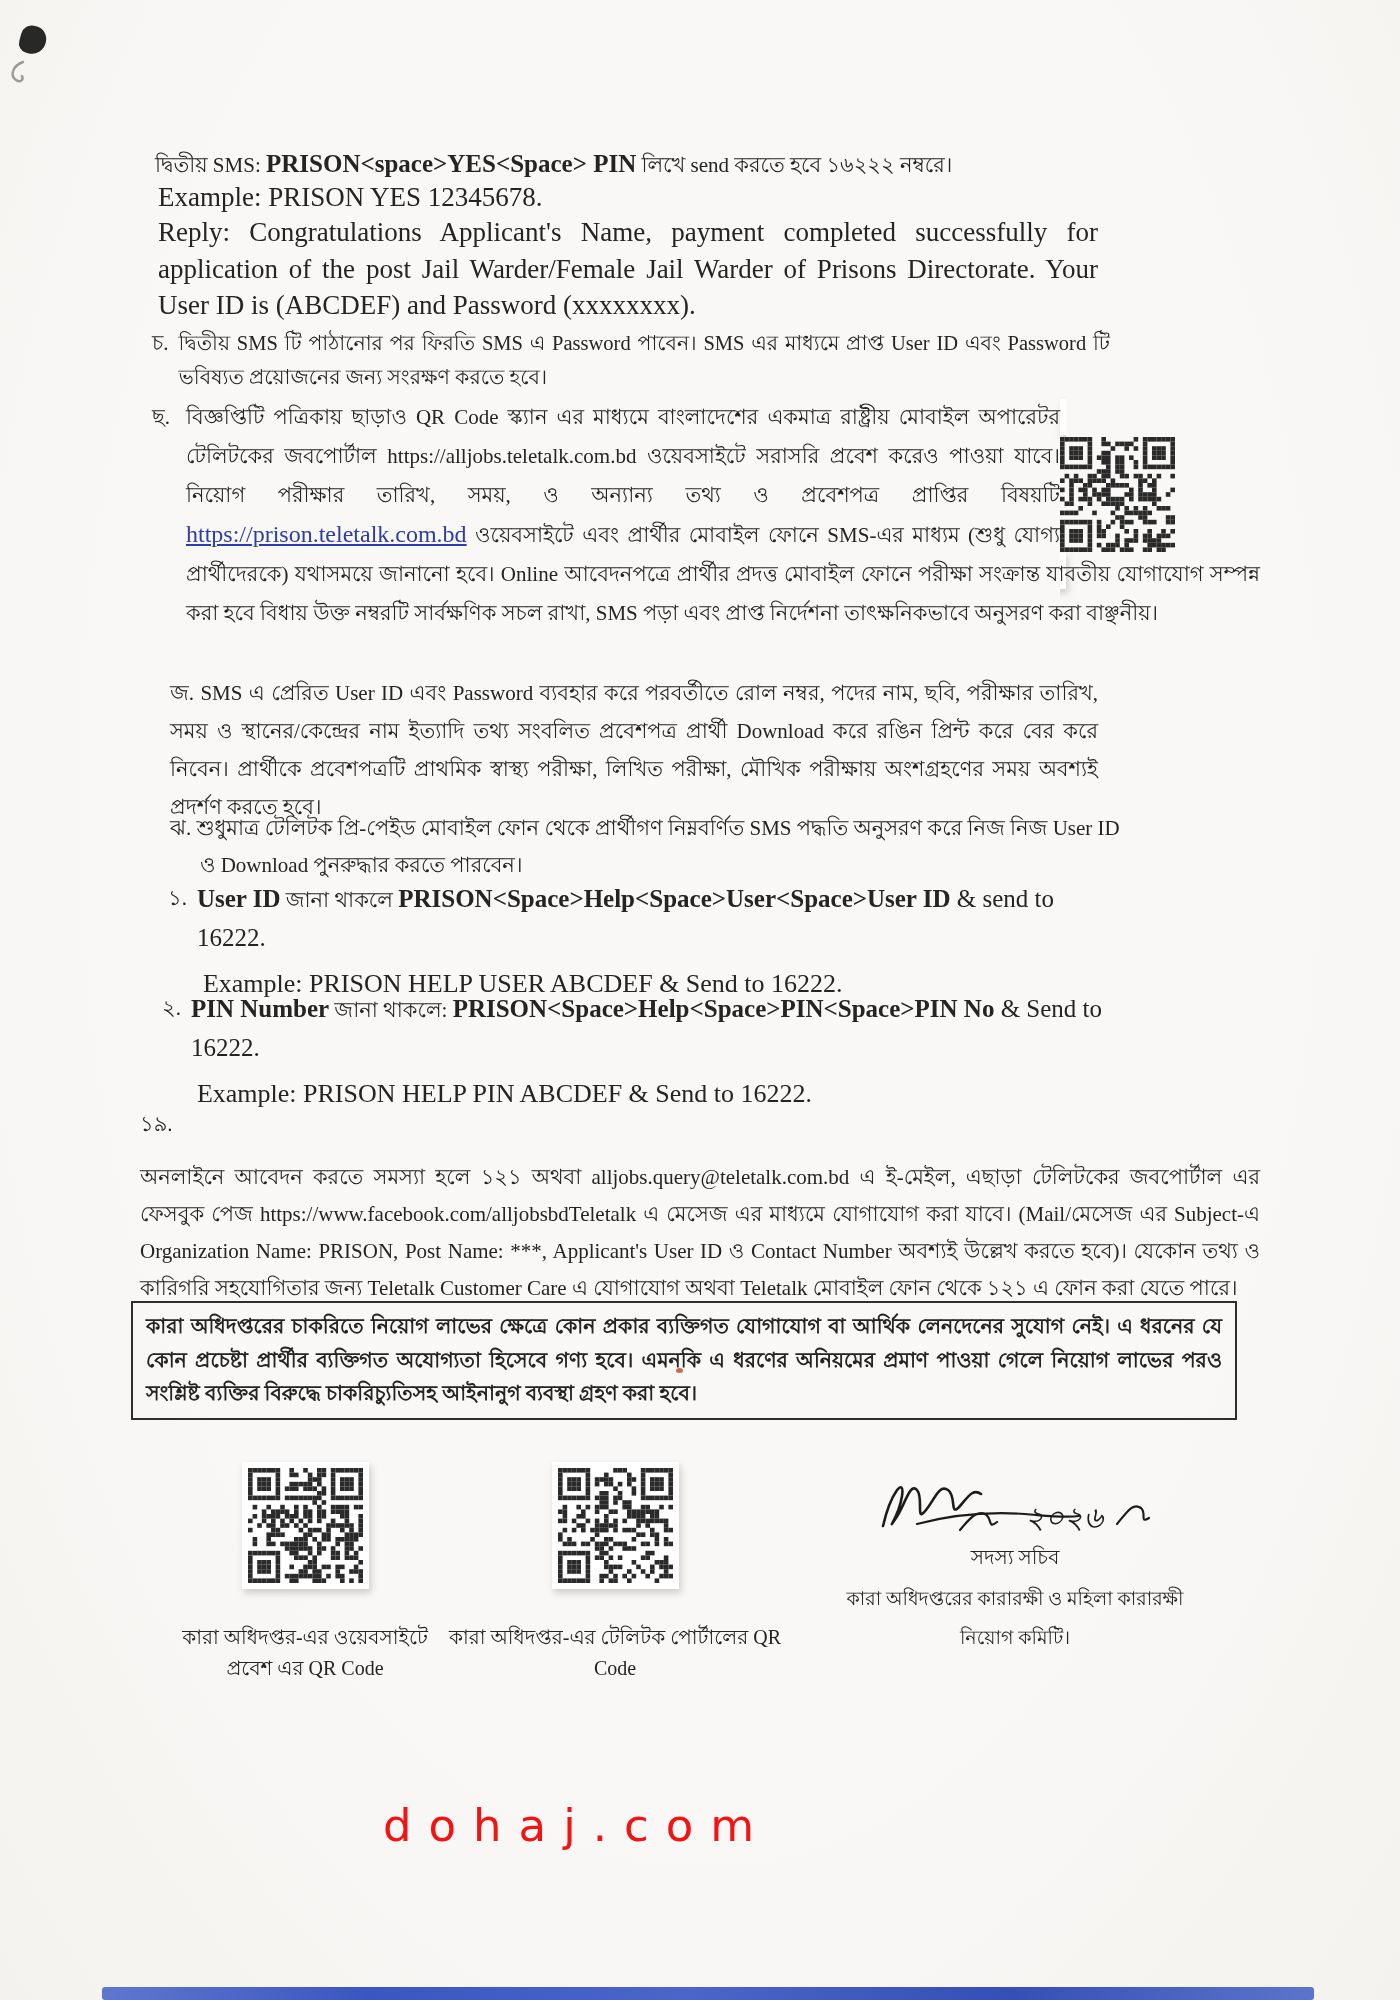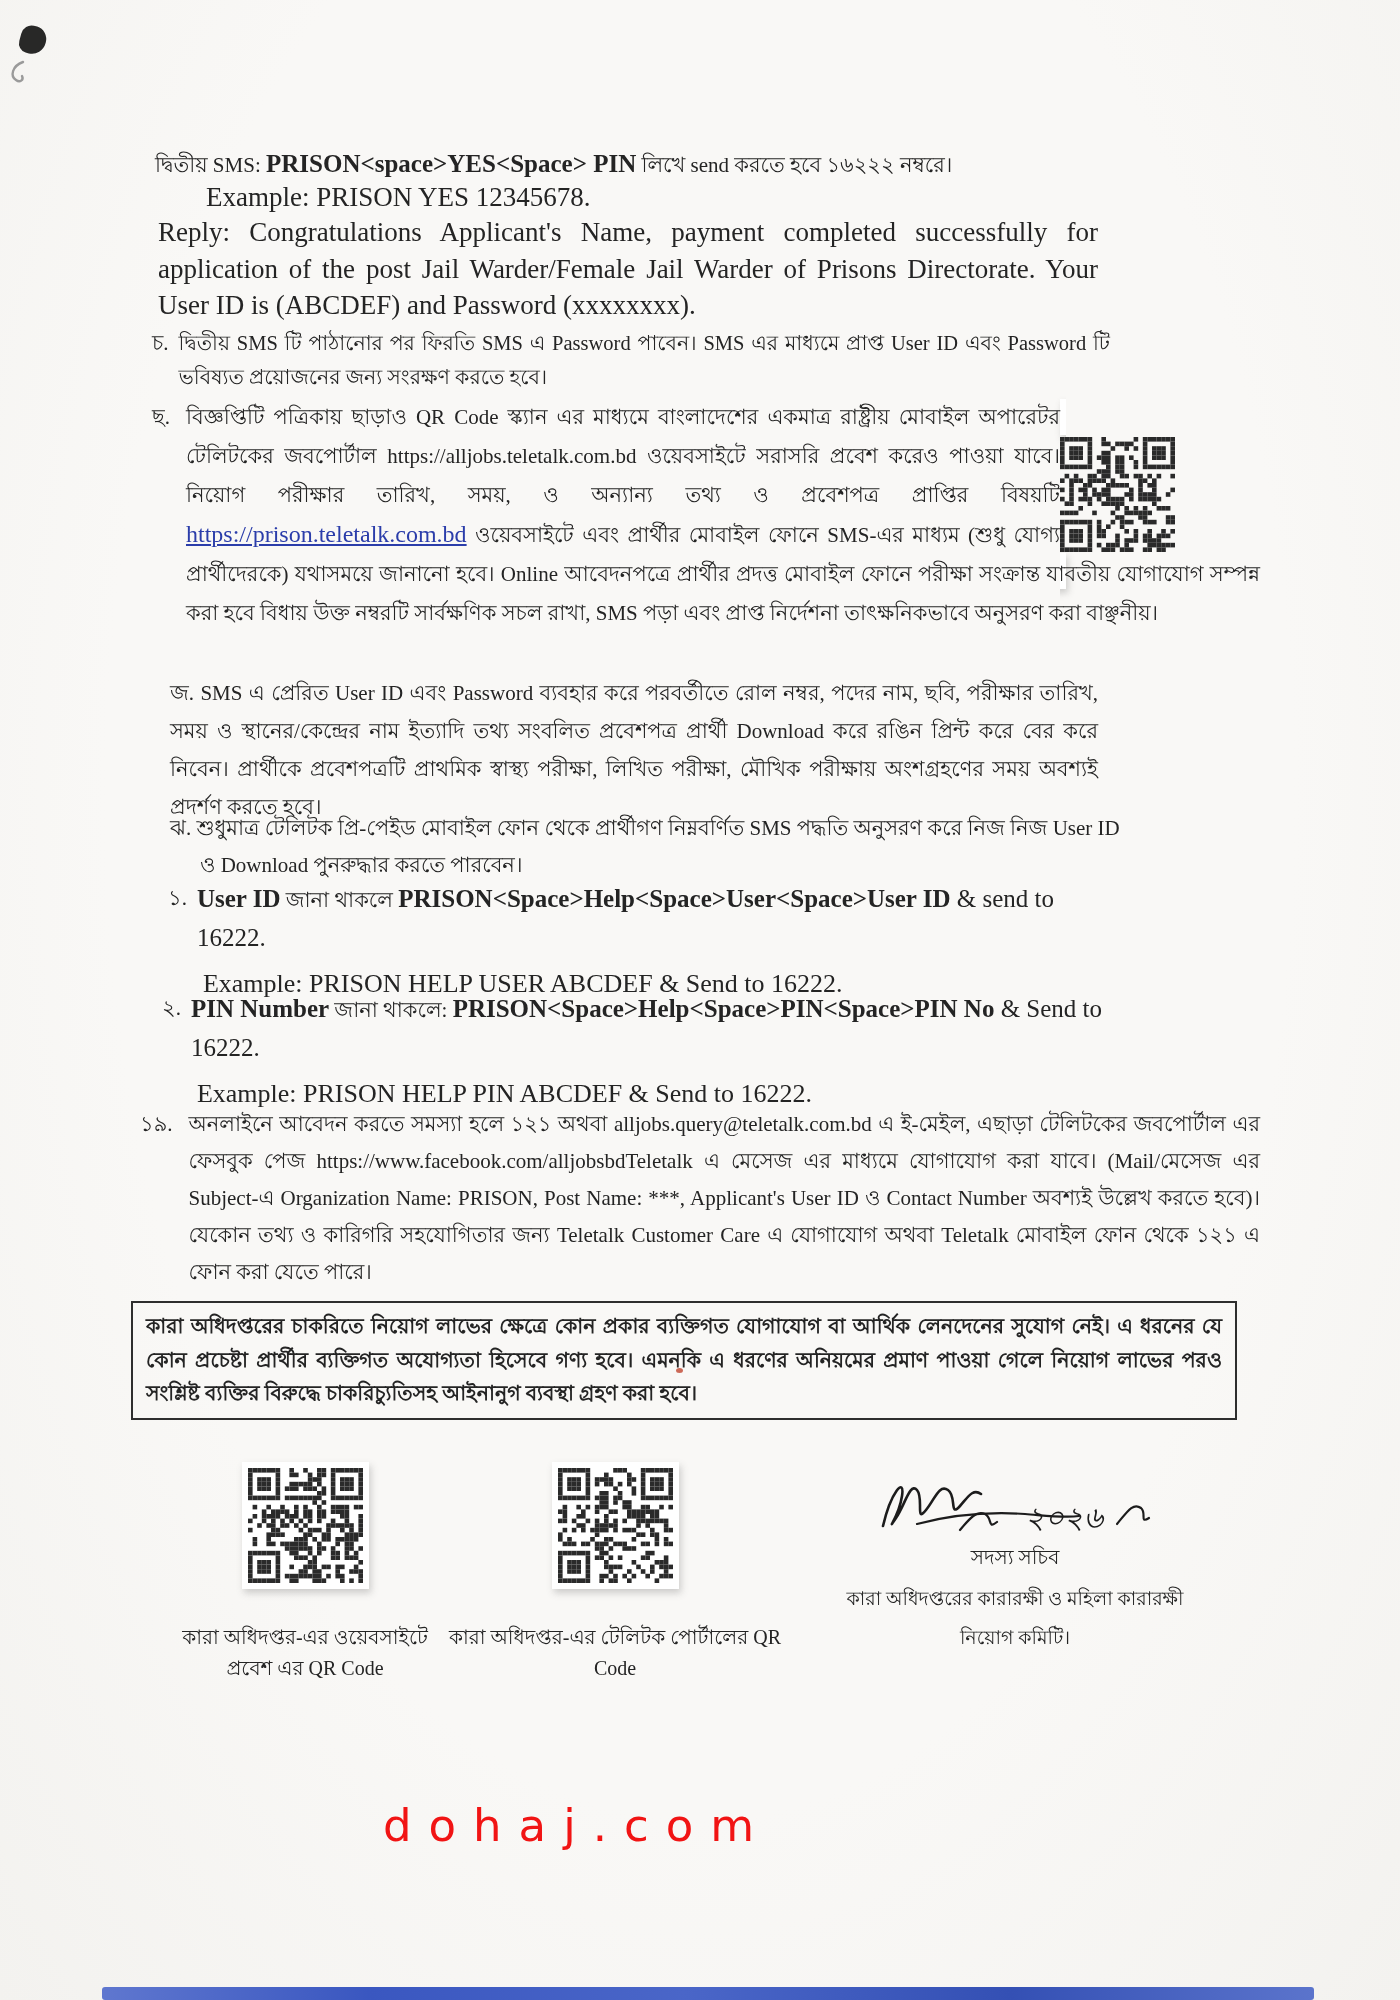--- a/index.html
+++ b/index.html
@@ -13,21 +13,21 @@
   .b{font-weight:bold;}
   .bn{font-size:21px;}
   
   .blob{left:20px;top:26px;width:26px;height:28px;background:#161616;
         border-radius:45% 55% 60% 40%;transform:rotate(15deg);opacity:.92;}
   .hook{left:6px;top:58px;}
   
   .sms-top{left:226px;top:57px;font-size:28px;line-height:42px;letter-spacing:.2px;}
   .second-sms{left:155px;top:149px;font-size:23px;white-space:nowrap;}
   .second-sms .en{font-size:25px;}
-  .example1{left:158px;top:182px;font-size:27px;margin-left:48px;}
+  .example1{left:158px;top:182px;font-size:27px;}
   .reply{left:158px;top:214px;width:940px;font-size:27px;line-height:36.5px;text-align:justify;}
   
   .li{display:flex;gap:10px;}
   .num{flex:none;}
   .item-cha{left:152px;top:326px;width:958px;font-size:20.5px;line-height:34px;}
   .item-cha .body{text-align:justify;}
   .item-chha{left:152px;top:398px;width:1108px;font-size:21px;line-height:39px;gap:16px;}
   .item-chha .body{text-align:justify;}
   .qr-float{float:right;width:200px;height:132px;}
   .qr-sticker{margin-left:auto;width:115px;background:#fff;padding:6px;
@@ -35,21 +35,21 @@
   .qr-sticker svg{display:block;width:115px;height:115px;}
   svg.qr-modules rect{fill:#2a2a2a;}
   .link{color:#2b3daa;text-decoration:underline;font-family:"Liberation Serif",serif;font-size:24px;}
   .item-ja{left:170px;top:674px;width:928px;font-size:21px;line-height:38px;text-align:justify;}
   .item-jha{left:170px;top:810px;width:930px;font-size:21px;line-height:37px;
             padding-left:30px;text-indent:-30px;}
   .en-b{font-family:"Liberation Serif",serif;font-weight:bold;font-size:25px;}
   .item-one{left:168px;top:880px;width:945px;font-size:21px;line-height:37px;}
   .item-two{left:162px;top:990px;width:952px;font-size:21px;line-height:37px;}
   .example-line{font-family:"Liberation Serif",serif;font-size:26px;margin-top:7px;padding-left:6px;}
-  .item-19{left:140px;top:1106px;width:1120px;font-size:21px;line-height:37px;gap:16px;}
+  .item-19{left:140px;top:1106px;width:1120px;font-size:21px;line-height:37px;gap:16px;flex-direction:column;}
   .item-19 .body{text-align:justify;}
   .warning{left:131px;top:1301px;width:1076px;border:2px solid #2e2e2e;
            padding:7px 13px;font-size:20.5px;font-weight:bold;line-height:33.5px;text-align:justify;}
   
   .qr-a{left:242px;top:1462px;}
   .qr-b{left:552px;top:1462px;}
   .cap-left{left:160px;top:1622px;width:290px;text-align:center;font-size:20px;line-height:31px;}
   .cap-mid{left:440px;top:1622px;width:350px;text-align:center;font-size:20px;line-height:31px;}
   
   .sig-block{left:845px;top:1468px;width:340px;text-align:center;}

